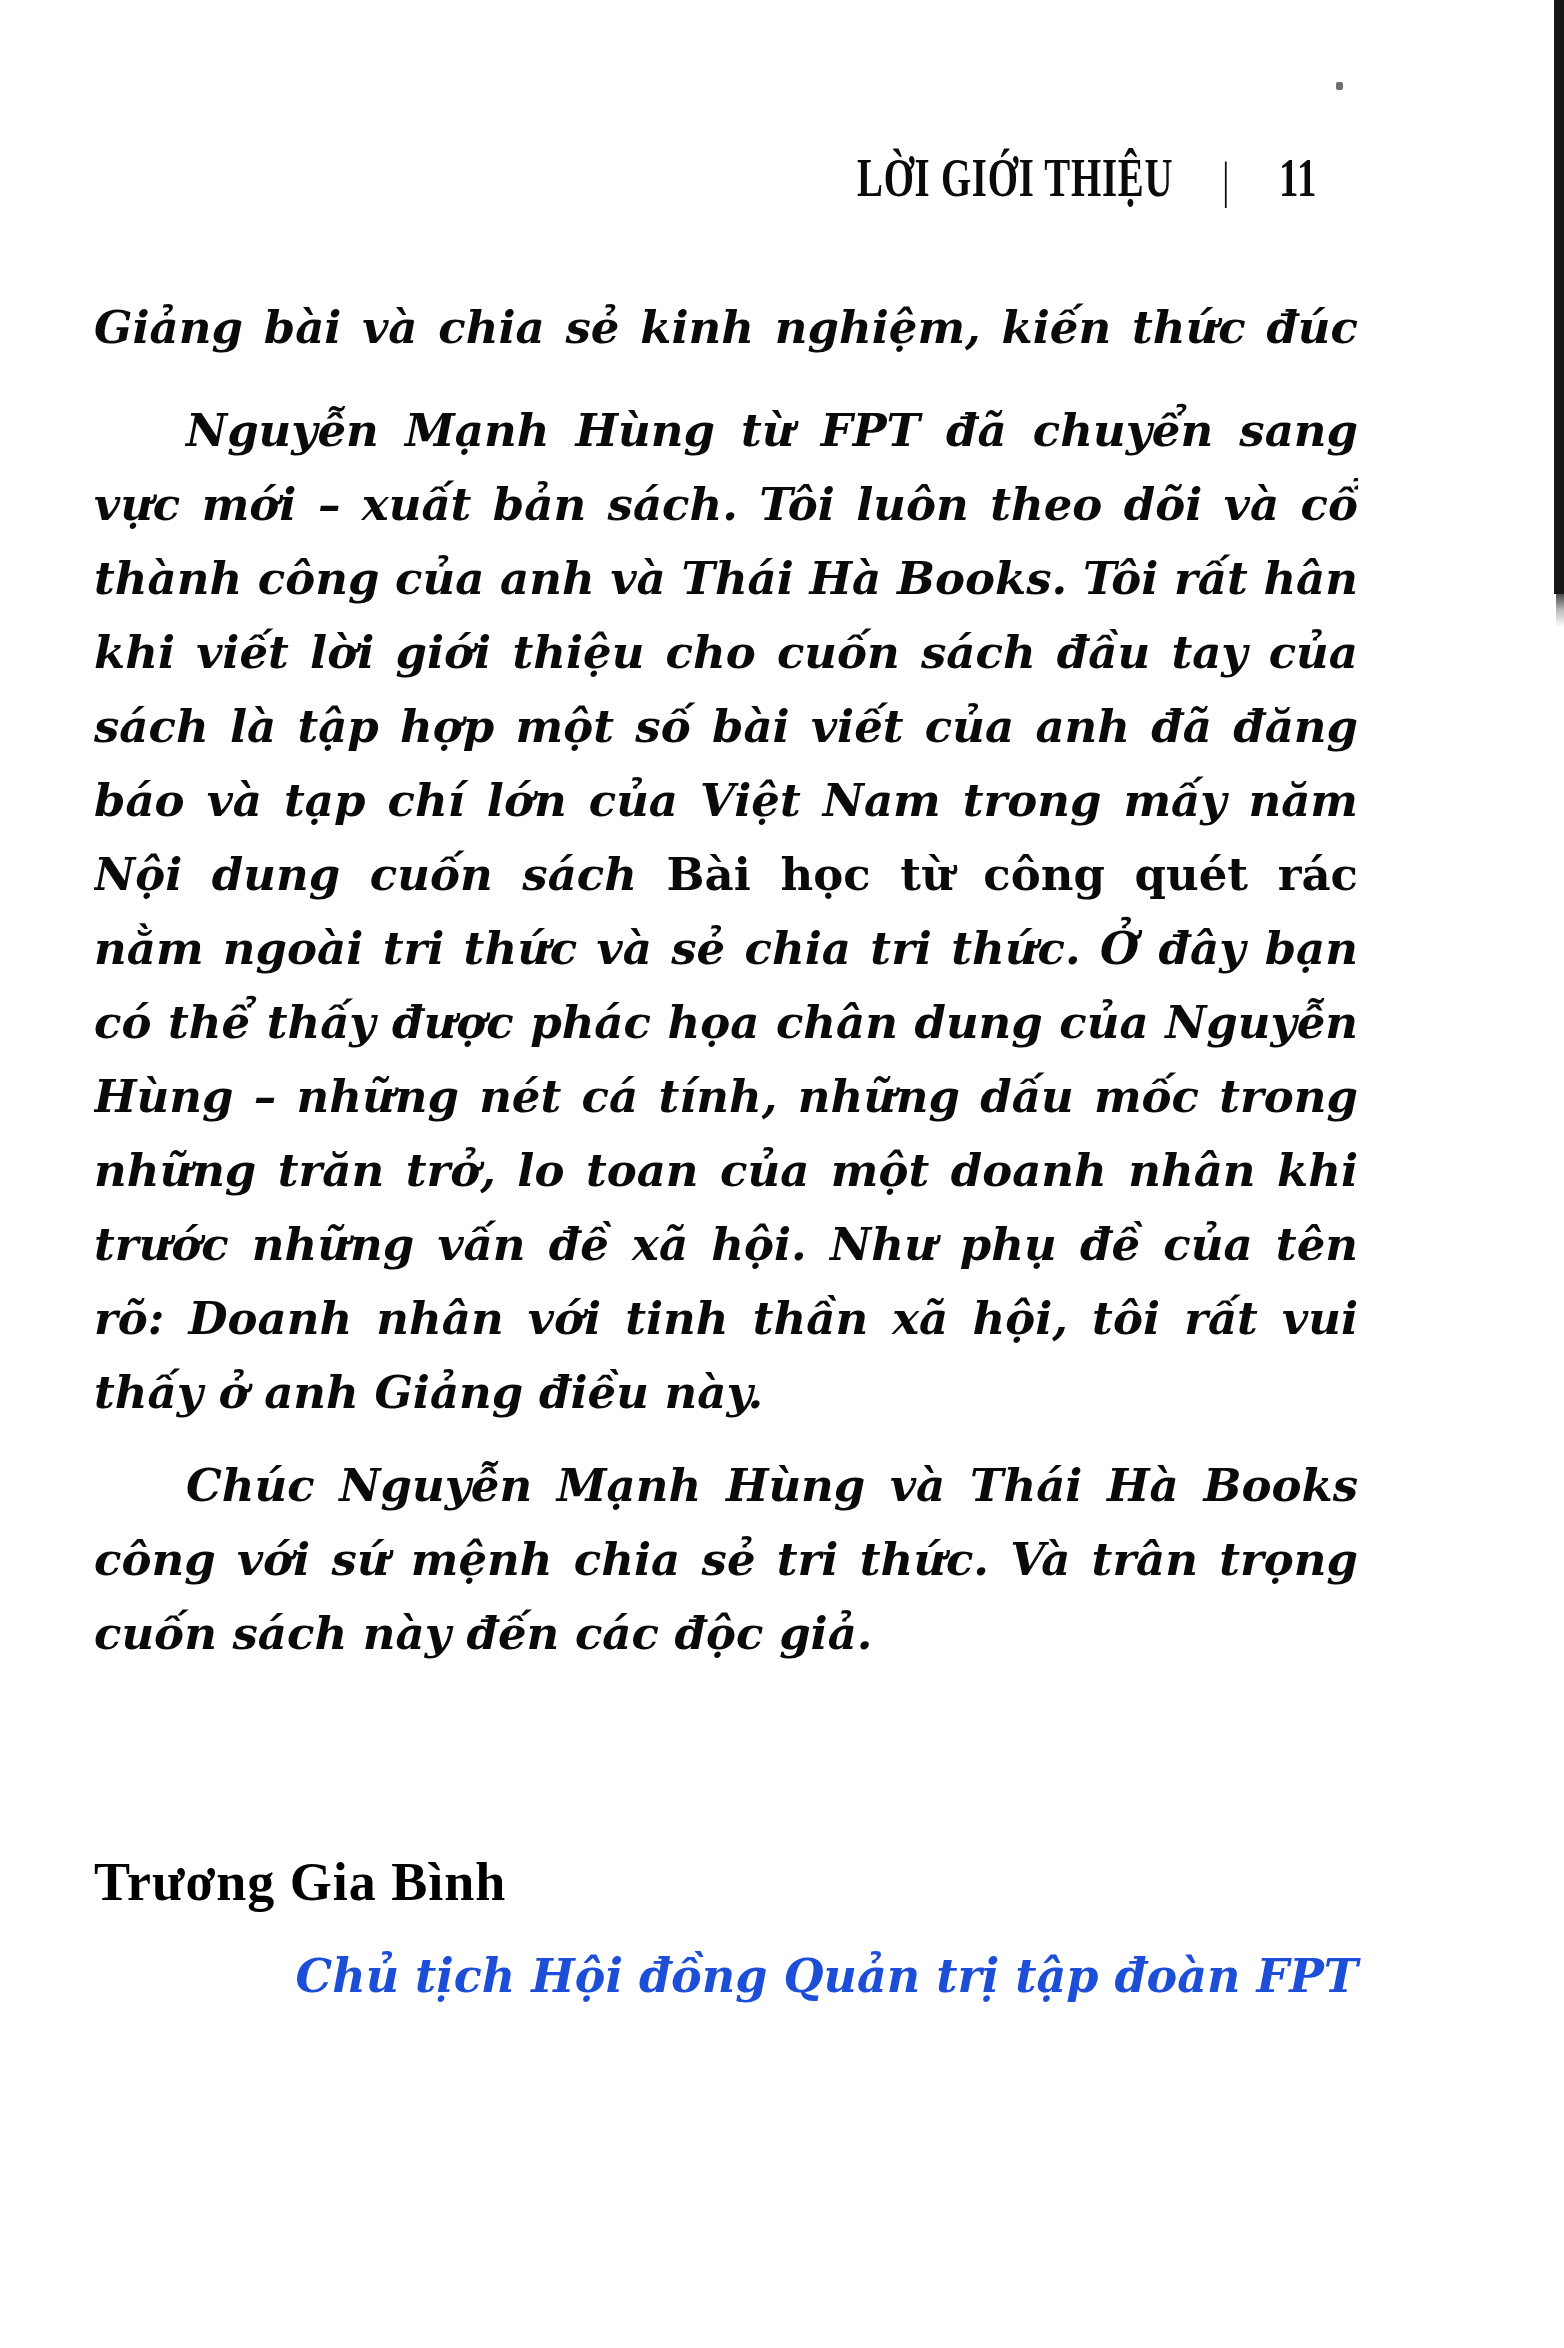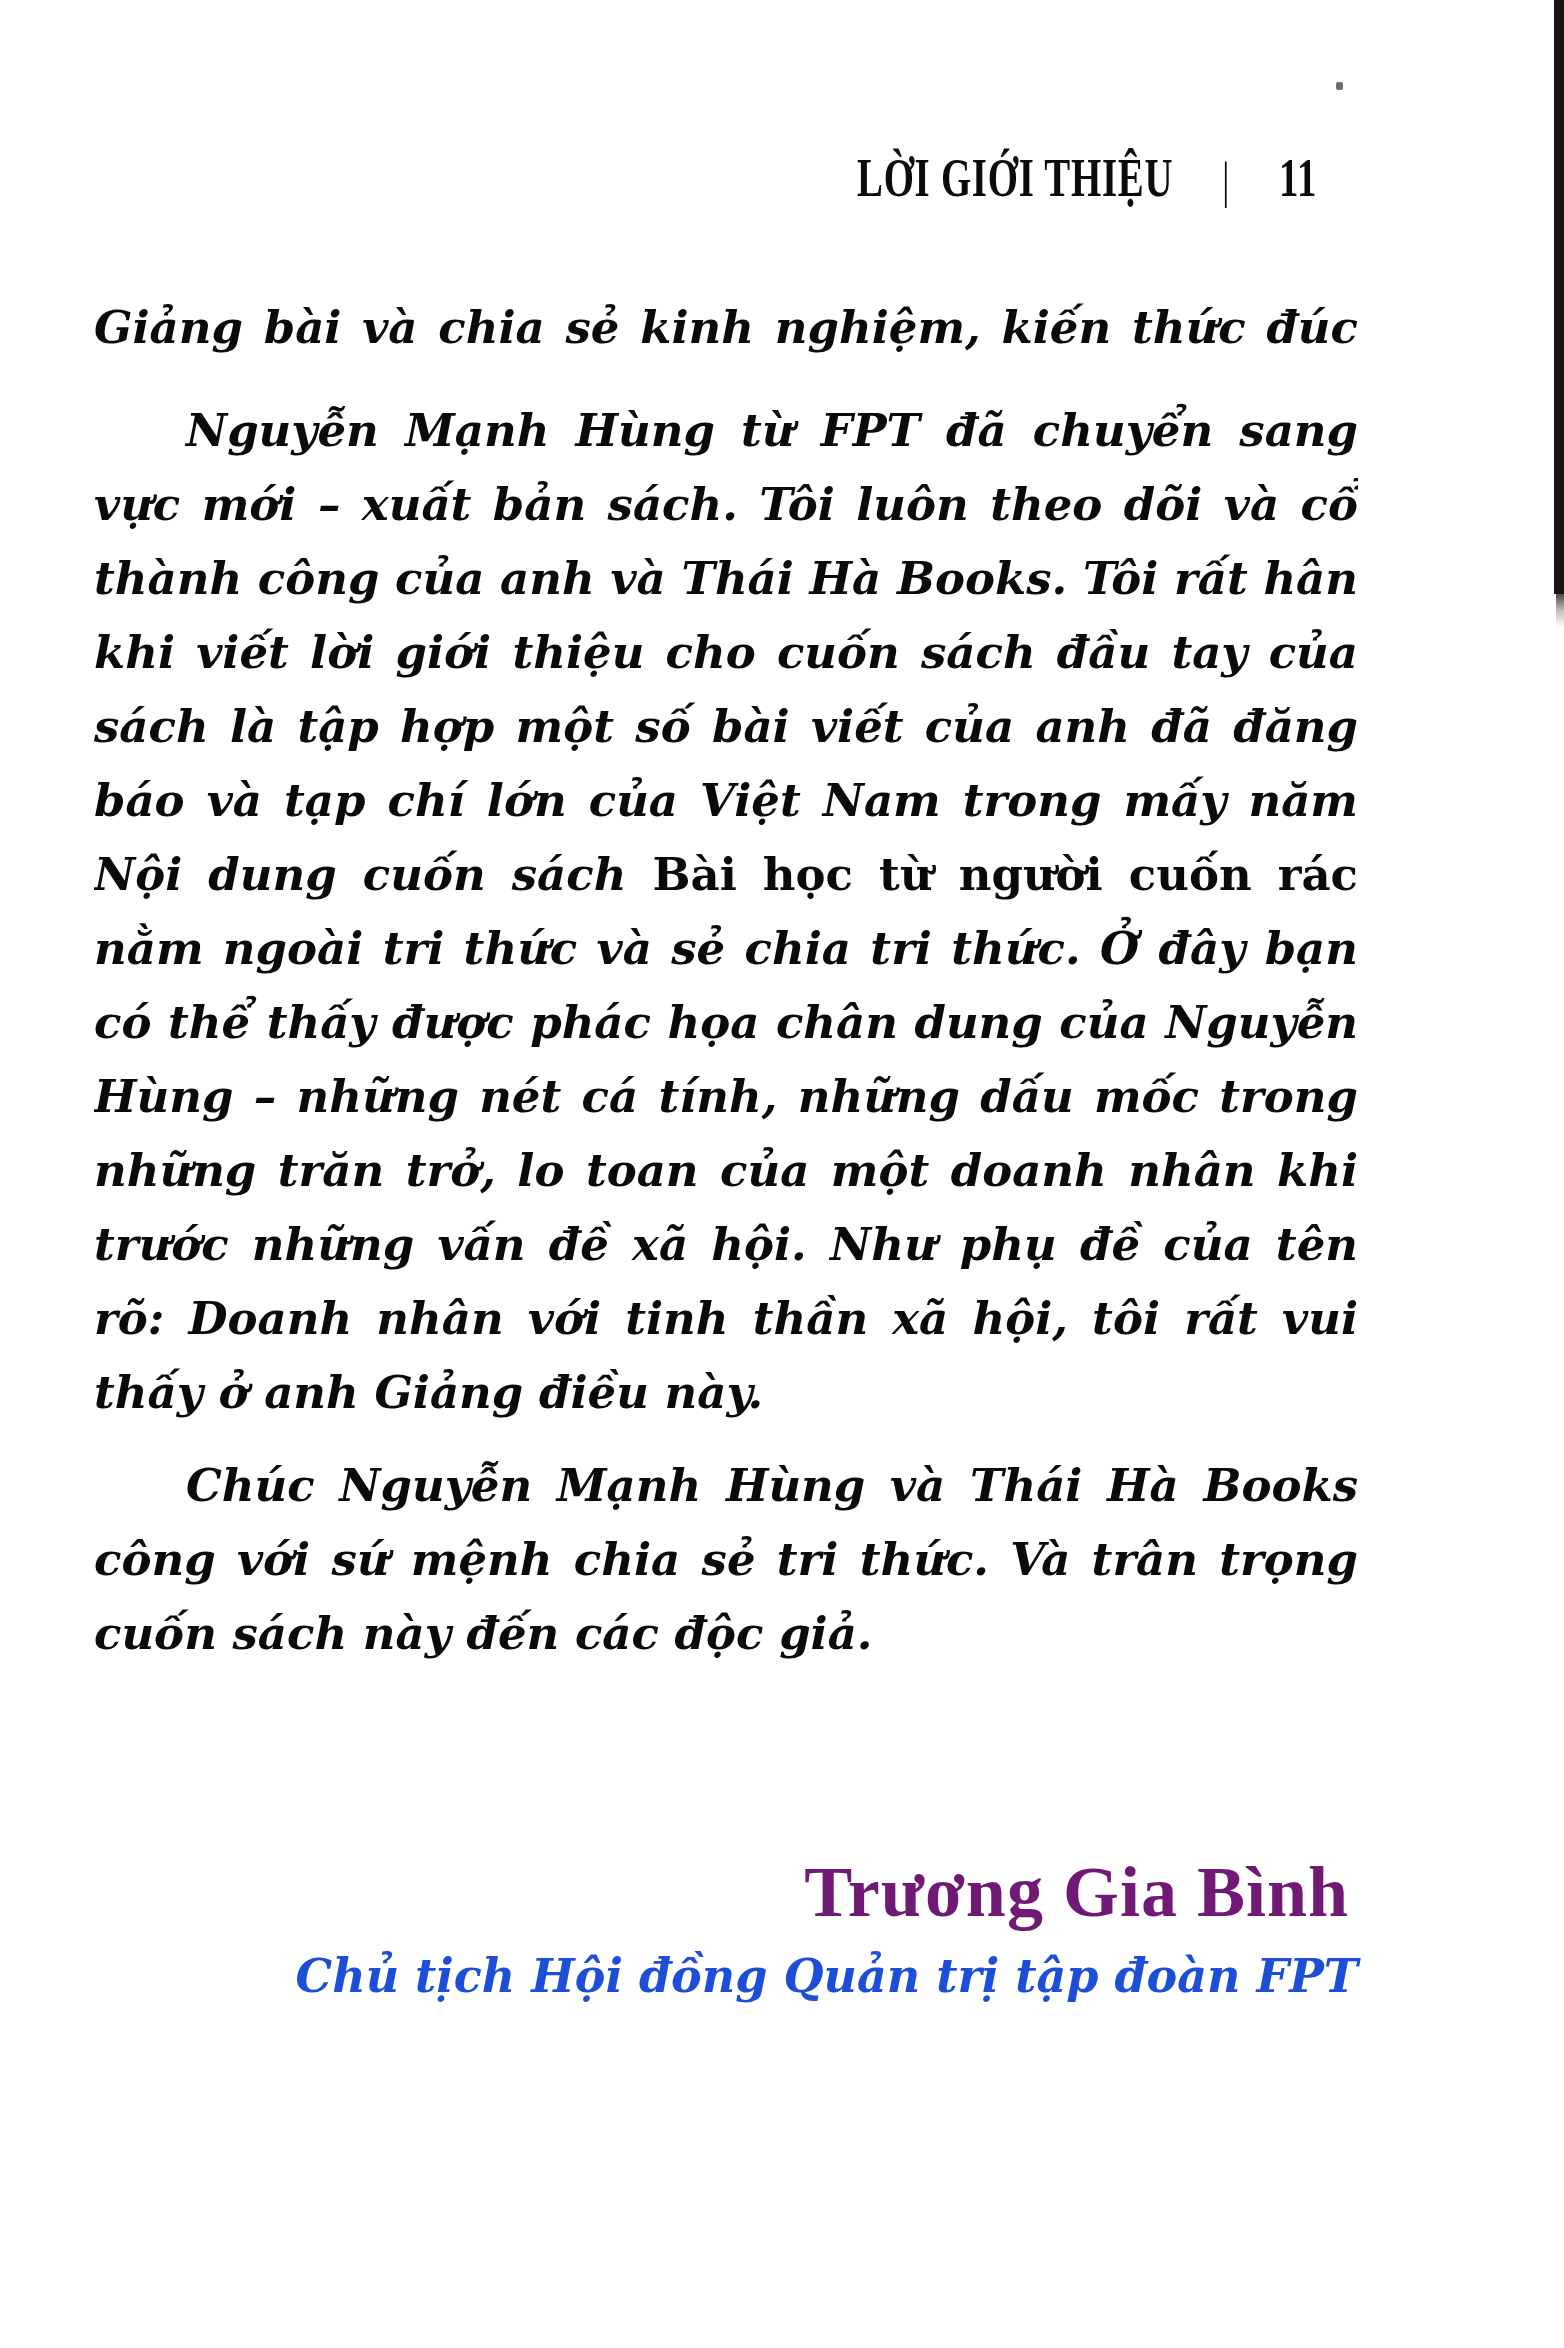--- a/index.html
+++ b/index.html
@@ -59,26 +59,25 @@
   }
   .line.ind { padding-left: 92px; }
   .roman { font-style: normal; }
 
   
   .sig-name {
     position: absolute;
     left: 94px;
     top: 1851px;
     width: 1255px;
-    text-align: right;
     font-family: "Liberation Serif", serif;
     font-weight: 700;
-    font-size: 72px;
+    font-size: 54px;
     letter-spacing: 1px;
-    color: #701a75;
+    color: #000000;
     white-space: nowrap;
   }
   .sig-role {
     position: absolute;
     left: 94px;
     top: 1949px;
     width: 1264px;
     text-align: right;
     font-family: "DejaVu Serif", serif;
     font-style: italic;
@@ -134,21 +133,21 @@
       <div class="para p0">
         <div class="line just">Giảng bài và chia sẻ kinh nghiệm, kiến thức đúc kết và</div>
       </div>
       <div class="para p1">
         <div class="line just ind">Nguyễn Mạnh Hùng từ FPT đã chuyển sang một lĩnh</div>
         <div class="line just">vực mới – xuất bản sách. Tôi luôn theo dõi và cổ vũ những</div>
         <div class="line just">thành công của anh và Thái Hà Books. Tôi rất hân hạnh</div>
         <div class="line just">khi viết lời giới thiệu cho cuốn sách đầu tay của anh. Cuốn</div>
         <div class="line just">sách là tập hợp một số bài viết của anh đã đăng trên các</div>
         <div class="line just">báo và tạp chí lớn của Việt Nam trong mấy năm qua.</div>
-        <div class="line just"><span>Nội dung cuốn sách </span><span class="roman">Bài học từ người cuốn rác</span></div>
+        <div class="line just"><span>Nội dung cuốn sách </span><span class="roman">Bài học từ công quét rác</span></div>
         <div class="line just">nằm ngoài tri thức và sẻ chia tri thức. Ở đây bạn đọc cũng</div>
         <div class="line just">có thể thấy được phác họa chân dung của Nguyễn Mạnh</div>
         <div class="line just">Hùng – những nét cá tính, những dấu mốc trong cuộc đời,</div>
         <div class="line just">những trăn trở, lo toan của một doanh nhân khi đứng</div>
         <div class="line just">trước những vấn đề xã hội. Như phụ đề của tên sách nêu</div>
         <div class="line just">rõ: Doanh nhân với tinh thần xã hội, tôi rất vui mừng khi</div>
         <div class="line">thấy ở anh Giảng điều này.</div>
       </div>
       <div class="para p2">
         <div class="line just ind">Chúc Nguyễn Mạnh Hùng và Thái Hà Books thành</div>

